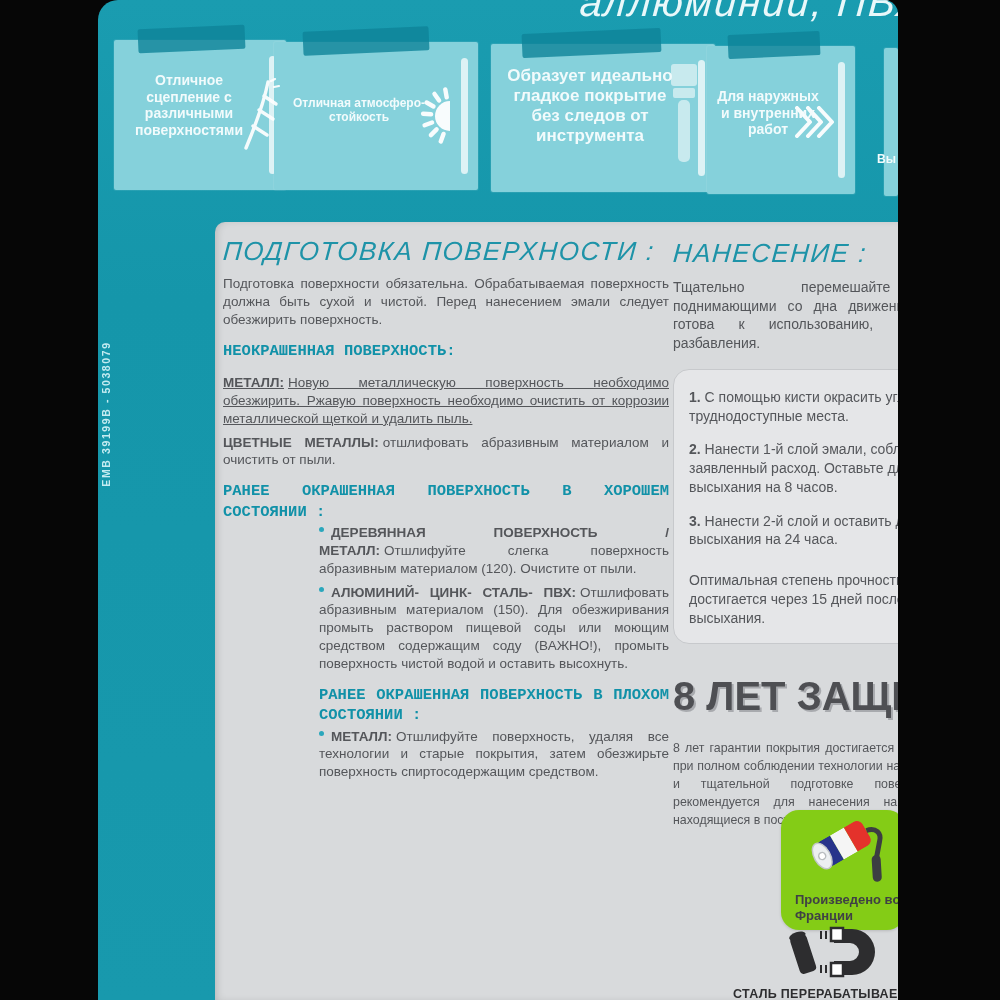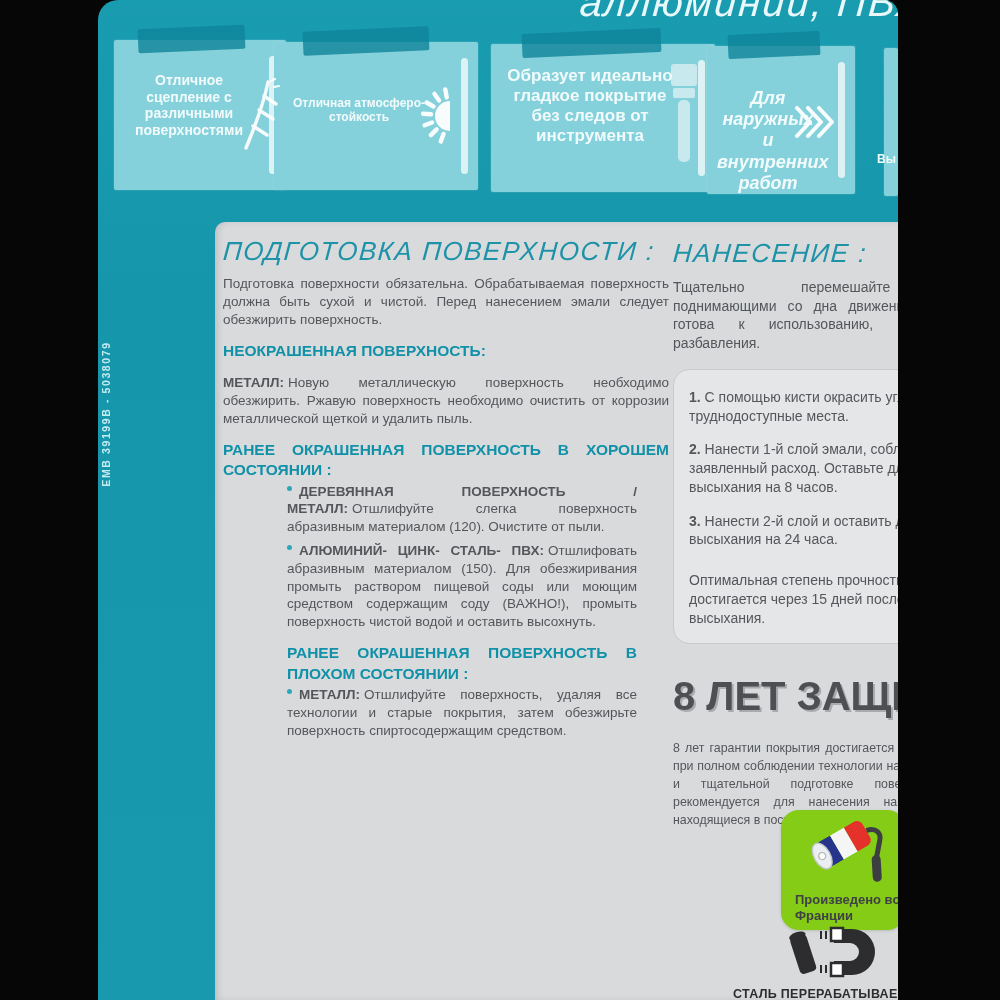--- a/index.html
+++ b/index.html
@@ -21,41 +21,41 @@
   .card .label-txt{position:relative;z-index:2;line-height:1.18;}
   .card .bar{position:absolute;right:10px;top:16px;bottom:16px;width:7px;
         background:rgba(255,255,255,0.72);border-radius:4px;}
   .card svg{position:absolute;z-index:1;}
   #card1{left:16px;top:40px;width:172px;height:150px;font-size:14px;}
   #card1 .label-txt{padding:32px 30px 0 8px;}
   #card2{left:176px;top:42px;width:204px;height:148px;font-size:12px;}
   #card2 .label-txt{padding:54px 44px 0 10px;}
   #card3{left:393px;top:44px;width:224px;height:148px;font-size:17px;}
   #card3 .label-txt{padding:22px 40px 0 14px;}
-  #card4{left:609px;top:46px;width:148px;height:148px;font-size:18px;font-style:italic;}
+  #card4{left:609px;top:46px;width:148px;height:148px;font-size:14px;}
   #card4 .label-txt{padding:42px 36px 0 10px;}
   #card5{left:786px;top:48px;width:14px;height:148px;}
   .edge-note{position:absolute;right:2px;top:152px;font-size:12px;font-weight:bold;color:#f2fbfc;}
   
   .plabel{position:absolute;left:117px;top:222px;width:776px;height:778px;
         background:#d8dadc;border-radius:10px 22px 0 0;overflow:hidden;
         box-shadow:inset 4px 0 8px -3px rgba(0,0,0,0.18);color:#54565a;}
   .spine-code{position:absolute;left:21px;top:408px;width:170px;text-align:center;
         transform:rotate(-90deg);font-size:10.5px;letter-spacing:1.6px;
         color:rgba(213,243,247,0.92);font-weight:bold;white-space:nowrap;}
   
   .col-left{position:absolute;left:8px;top:12px;width:446px;font-size:13.5px;line-height:1.32;}
   .col-right{position:absolute;left:458px;top:14px;width:314px;font-size:14px;line-height:1.34;}
   .script-h{font-size:26px;font-style:italic;font-weight:500;color:#1e93a8;
         letter-spacing:1.5px;transform:skewX(-4deg);margin:0 0 7px 0;white-space:nowrap;}
-  .teal-h{color:#1191a8;font-weight:bold;font-size:15.5px;margin:12px 0 2px 0;text-align:justify;}
+  .teal-h{color:#1191a8;font-weight:bold;font-size:15.5px;margin:12px 0 2px 0;text-align:justify;font-family:Liberation Mono, monospace;}
   p{margin:0 0 6px 0;text-align:justify;}
   .term{font-weight:bold;margin-right:4px;}
-  .mt{margin-top:13px;}
-  .indent{margin-left:64px;width:350px;}
+  .mt{margin-top:13px;text-decoration:underline;}
+  .indent{margin-left:96px;width:350px;}
   .dot{display:inline-block;width:5px;height:5px;border-radius:50%;
         background:#2ba7bc;margin-right:7px;vertical-align:5px;}
   
   .steps-box{margin-top:16px;background:#e5e6e8;border:1px solid #c7c9cc;
         border-radius:16px;padding:18px 15px 14px 15px;}
   .steps-box p{margin:0 0 15px 0;text-align:left;}
   .steps-box p.note{margin:22px 0 2px 0;}
   .step-num{font-weight:bold;}
   
   .warranty-title{margin-top:26px;font-size:40px;font-weight:800;color:#4e4f53;
@@ -148,20 +148,21 @@
     <div class="edge-note">Вы</div>
 
     <div class="plabel">
 
       <div class="col-left">
         <div class="script-h">ПОДГОТОВКА ПОВЕРХНОСТИ :</div>
         <p>Подготовка поверхности обязательна. Обрабатываемая поверхность должна быть сухой и чистой. Перед нанесением эмали следует обезжирить поверхность.</p>
 
         <div class="teal-h">НЕОКРАШЕННАЯ ПОВЕРХНОСТЬ:</div>
         <p class="mt"><span class="term">МЕТАЛЛ:</span><span>Новую металлическую поверхность необходимо обезжирить. Ржавую поверхность необходимо очистить от коррозии металлической щеткой и удалить пыль.</span></p>
+        <p><span class="term">ЦВЕТНЫЕ МЕТАЛЛЫ:</span><span>отшлифовать абразивным материалом и очистить от пыли.</span></p>
 
         <div class="teal-h">РАНЕЕ ОКРАШЕННАЯ ПОВЕРХНОСТЬ В ХОРОШЕМ СОСТОЯНИИ :</div>
         <div class="indent">
           <p><span class="dot"></span><span class="term">ДЕРЕВЯННАЯ ПОВЕРХНОСТЬ / МЕТАЛЛ:</span><span>Отшлифуйте слегка поверхность абразивным материалом (120). Очистите от пыли.</span></p>
           <p><span class="dot"></span><span class="term">АЛЮМИНИЙ- ЦИНК- СТАЛЬ- ПВХ:</span><span>Отшлифовать абразивным материалом (150). Для обезжиривания промыть раствором пищевой соды или моющим средством содержащим соду (ВАЖНО!), промыть поверхность чистой водой и оставить высохнуть.</span></p>
 
           <div class="teal-h">РАНЕЕ ОКРАШЕННАЯ ПОВЕРХНОСТЬ В ПЛОХОМ СОСТОЯНИИ :</div>
           <p><span class="dot"></span><span class="term">МЕТАЛЛ:</span><span>Отшлифуйте поверхность, удаляя все технологии и старые покрытия, затем обезжирьте поверхность спиртосодержащим средством.</span></p>
 
         </div>

